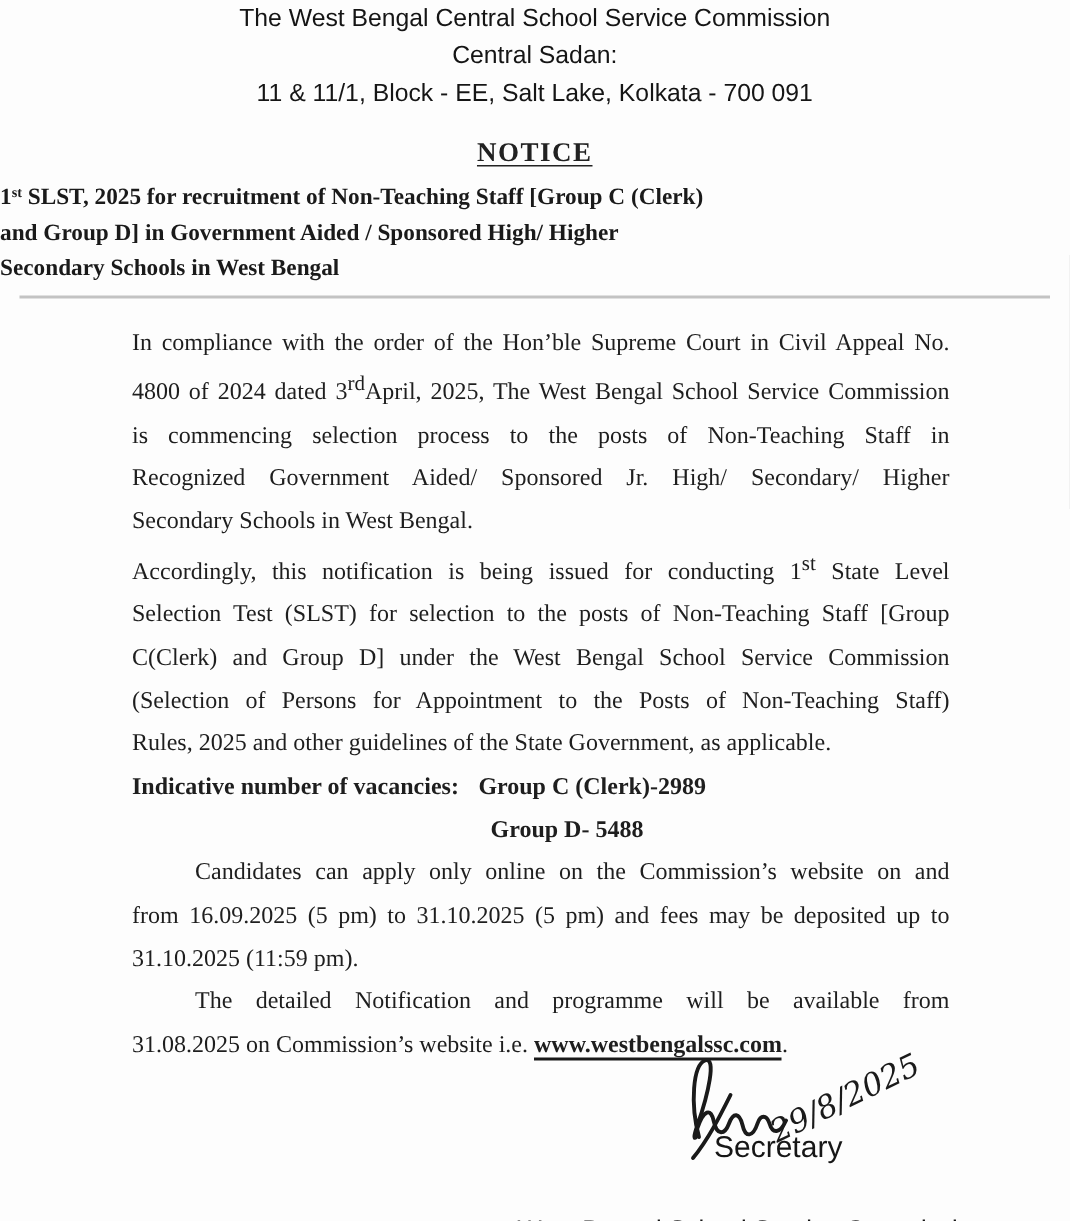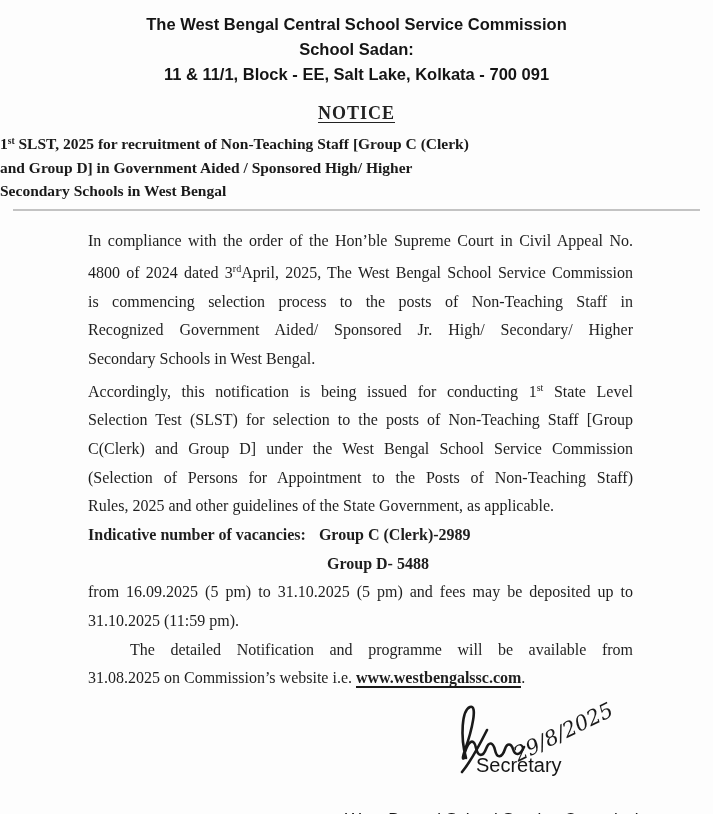--- a/index.html
+++ b/index.html
@@ -1,22 +1,22 @@
 <!DOCTYPE html>
 <html><head>
 <meta charset="utf-8">
 <style>
   html,body { margin:0; padding:0; background:#e9e9e9; }
   .page {
     position:relative; width:713px; height:814px; margin:0 auto;
     background:#fdfdfd; overflow:hidden; color:#1f1f1f;
   }
   .doc-header {
-    padding-top:12px; text-align:center;
-    font-family:"Liberation Sans",sans-serif; font-weight:700;
+    text-align:center;
+    font-family:"Liberation Sans",sans-serif; font-weight:400;
     font-size:16.5px; line-height:25px; color:#151515;
   }
   .notice-heading {
     margin-top:16px; text-align:center;
     font-family:"Liberation Serif",serif; font-weight:700;
     font-size:18px; letter-spacing:1px; color:#222;
   }
   .notice-heading .u { text-decoration:underline; text-underline-offset:3px; }
   .notice-title {
     margin-top:6px; text-align:left;
@@ -32,21 +32,21 @@
   }
   .divider { margin:6px 13px 0 13px; border-top:2px solid #c3c3c3; }
   .notice-body {
     margin:16px 80px 0 88px;
     font-family:"Liberation Serif",serif; font-size:16px;
     line-height:28.65px; color:#1e1e1e;
   }
   .body-line { text-align:justify; }
   .body-line.stretch { text-align-last:justify; }
   .body-line.indent { padding-left:42px; }
-  .body-line .sup { font-size:10px; vertical-align:6px; }
+  .body-line .sup { font-size:14px; vertical-align:6px; }
   .b { font-weight:700; }
   .bu { font-weight:700; border-bottom:2px solid #191919; }
   .vac-c { margin-left:13px; }
   .vac2 .b { margin-left:239px; }
   .sig-svg { position:absolute; left:432px; top:700px; }
   .sig-date {
     font-family:"DejaVu Serif",serif; font-style:italic;
     font-size:21px; fill:#1a1a1a;
   }
   .secretary {
@@ -58,21 +58,21 @@
     font-family:"Liberation Sans",sans-serif; font-size:17px; color:#161616;
   }
 </style>
 </head>
 <body>
 
 <div class="page">
 
   <div class="doc-header">
     <div>The West Bengal Central School Service Commission</div>
-    <div>School Sadan:</div>
+    <div>Central Sadan:</div>
     <div>11 &amp; 11/1, Block - EE, Salt Lake, Kolkata - 700 091</div>
   </div>
 
   <div class="notice-heading">
     <span class="u">NOTICE</span>
   </div>
 
   <div id="title-lines" class="notice-title">
       <div class="title-line"><span>1</span><span class="sup">st</span><span> SLST, 2025 for recruitment of Non-Teaching Staff [Group C (Clerk)</span></div>
       <div class="title-line"><span>and Group D] in Government Aided / Sponsored High/ Higher</span></div>
@@ -97,20 +97,21 @@
       </div>
 
     <div class="body-line vac1">
       <span class="b">Indicative number of vacancies:</span><span class="b vac-c">Group C (Clerk)-2989</span>
     </div>
     <div class="body-line vac2">
       <span class="b">Group D- 5488</span>
     </div>
 
     <div id="lines-b">
+        <div class="body-line stretch indent"><span>Candidates can apply only online on the Commission’s website on and</span></div>
         <div class="body-line stretch"><span>from 16.09.2025 (5 pm) to 31.10.2025 (5 pm) and fees may be deposited up to</span></div>
         <div class="body-line"><span>31.10.2025 (11:59 pm).</span></div>
         <div class="body-line stretch indent"><span>The detailed Notification and programme will be available from</span></div>
         <div class="body-line"><span>31.08.2025 on Commission’s website i.e. </span><span class="bu">www.westbengalssc.com</span><span>.</span></div>
       </div>
   </div>
 
   <svg class="sig-svg" width="235" height="78" viewBox="0 0 235 78">
     <g stroke="#1a1a1a" stroke-width="2.6" fill="none" stroke-linecap="round" stroke-linejoin="round">
       <path d="M34,58 C28,36 30,10 38,7 C46,4 40,30 33,50 C31,56 30,60 32,58"></path>

